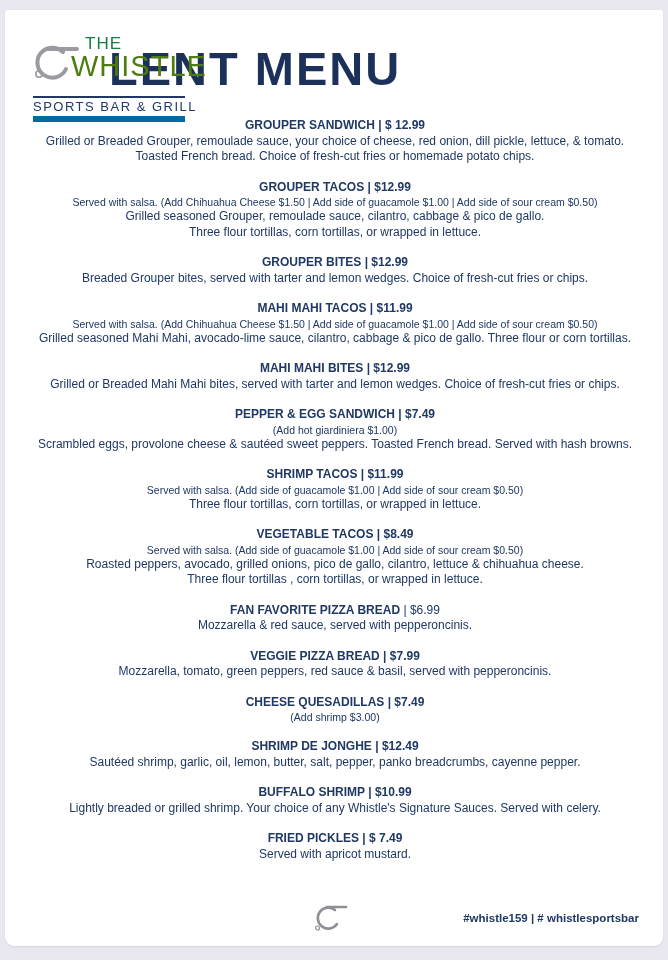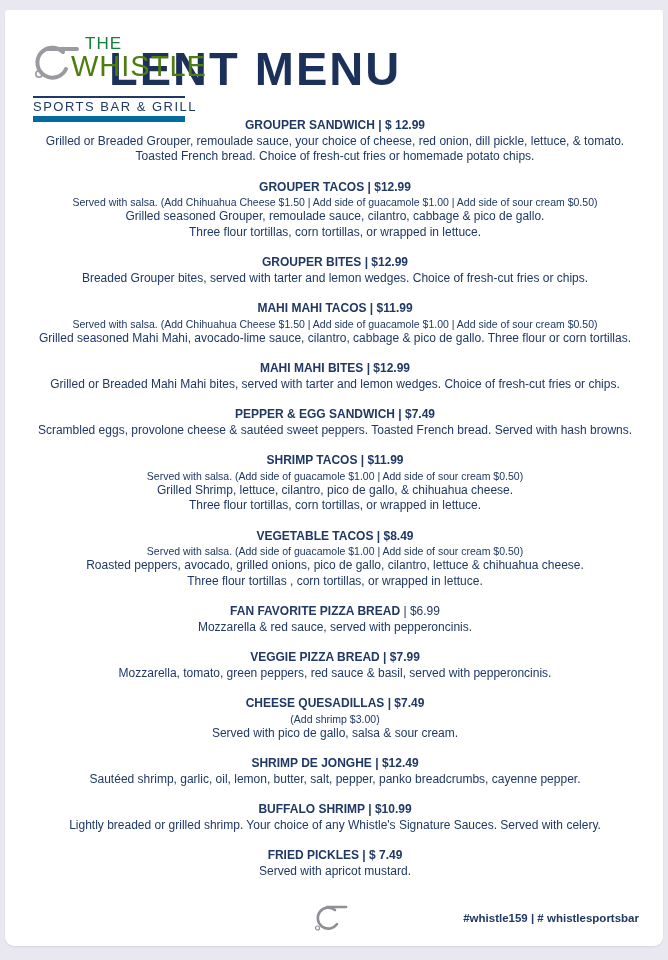--- a/index.html
+++ b/index.html
@@ -160,27 +160,27 @@
           <p class="item-line">Grilled seasoned Mahi Mahi, avocado-lime sauce, cilantro, cabbage &amp; pico de gallo. Three flour or corn tortillas.</p>
         </section>
 
   <section class="menu-item">
     <h3 class="item-heading"><span class="item-name">MAHI MAHI BITES</span><span class="item-sep"> | </span><span class="item-price">$12.99</span></h3>
   <p class="item-line">Grilled or Breaded Mahi Mahi bites, served with tarter and lemon wedges. Choice of fresh-cut fries or chips.</p>
         </section>
 
   <section class="menu-item">
     <h3 class="item-heading"><span class="item-name">PEPPER &amp; EGG SANDWICH</span><span class="item-sep"> | </span><span class="item-price">$7.49</span></h3>
+  <p class="item-line small">(Add hot giardiniera $1.00)</p>
           <p class="item-line">Scrambled eggs, provolone cheese &amp; sautéed sweet peppers. Toasted French bread. Served with hash browns.</p>
         </section>
 
   <section class="menu-item">
     <h3 class="item-heading"><span class="item-name">SHRIMP TACOS</span><span class="item-sep"> | </span><span class="item-price">$11.99</span></h3>
   <p class="item-line small">Served with salsa. (Add side of guacamole $1.00 | Add side of sour cream $0.50)</p>
-          <p class="item-line">Grilled Shrimp, lettuce, cilantro, pico de gallo, &amp; chihuahua cheese.</p>
           <p class="item-line">Three flour tortillas, corn tortillas, or wrapped in lettuce.</p>
         </section>
 
   <section class="menu-item">
     <h3 class="item-heading"><span class="item-name">VEGETABLE TACOS</span><span class="item-sep"> | </span><span class="item-price">$8.49</span></h3>
   <p class="item-line small">Served with salsa. (Add side of guacamole $1.00 | Add side of sour cream $0.50)</p>
           <p class="item-line">Roasted peppers, avocado, grilled onions, pico de gallo, cilantro, lettuce &amp; chihuahua cheese.</p>
           <p class="item-line">Three flour tortillas , corn tortillas, or wrapped in lettuce.</p>
         </section>
 
@@ -190,21 +190,20 @@
         </section>
 
   <section class="menu-item">
     <h3 class="item-heading"><span class="item-name">VEGGIE PIZZA BREAD</span><span class="item-sep"> | </span><span class="item-price">$7.99</span></h3>
   <p class="item-line">Mozzarella, tomato, green peppers, red sauce &amp; basil, served with pepperoncinis.</p>
         </section>
 
   <section class="menu-item">
     <h3 class="item-heading"><span class="item-name">CHEESE QUESADILLAS</span><span class="item-sep"> | </span><span class="item-price">$7.49</span></h3>
   <p class="item-line small">(Add shrimp $3.00)</p>
-          <p class="item-line">Served with pico de gallo, salsa &amp; sour cream.</p>
         </section>
 
   <section class="menu-item">
     <h3 class="item-heading"><span class="item-name">SHRIMP DE JONGHE</span><span class="item-sep"> | </span><span class="item-price">$12.49</span></h3>
   <p class="item-line">Sautéed shrimp, garlic, oil, lemon, butter, salt, pepper, panko breadcrumbs, cayenne pepper.</p>
         </section>
 
   <section class="menu-item">
     <h3 class="item-heading"><span class="item-name">BUFFALO SHRIMP</span><span class="item-sep"> | </span><span class="item-price">$10.99</span></h3>
   <p class="item-line">Lightly breaded or grilled shrimp. Your choice of any Whistle's Signature Sauces. Served with celery.</p>

